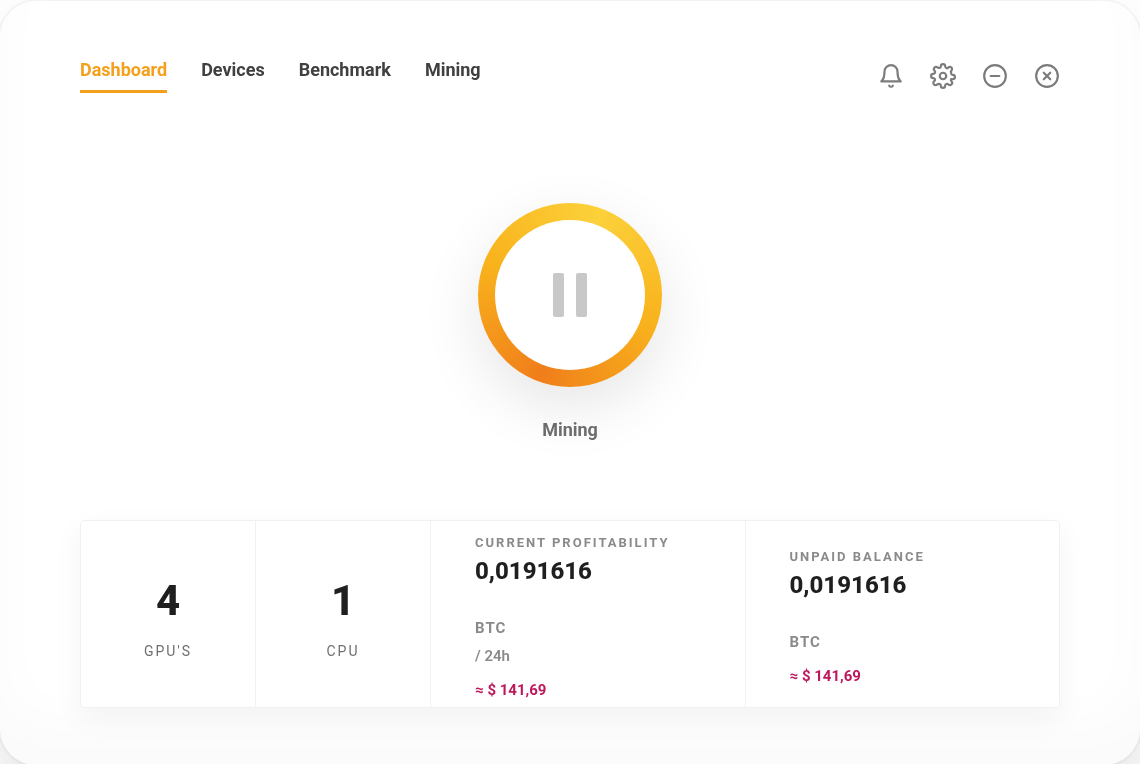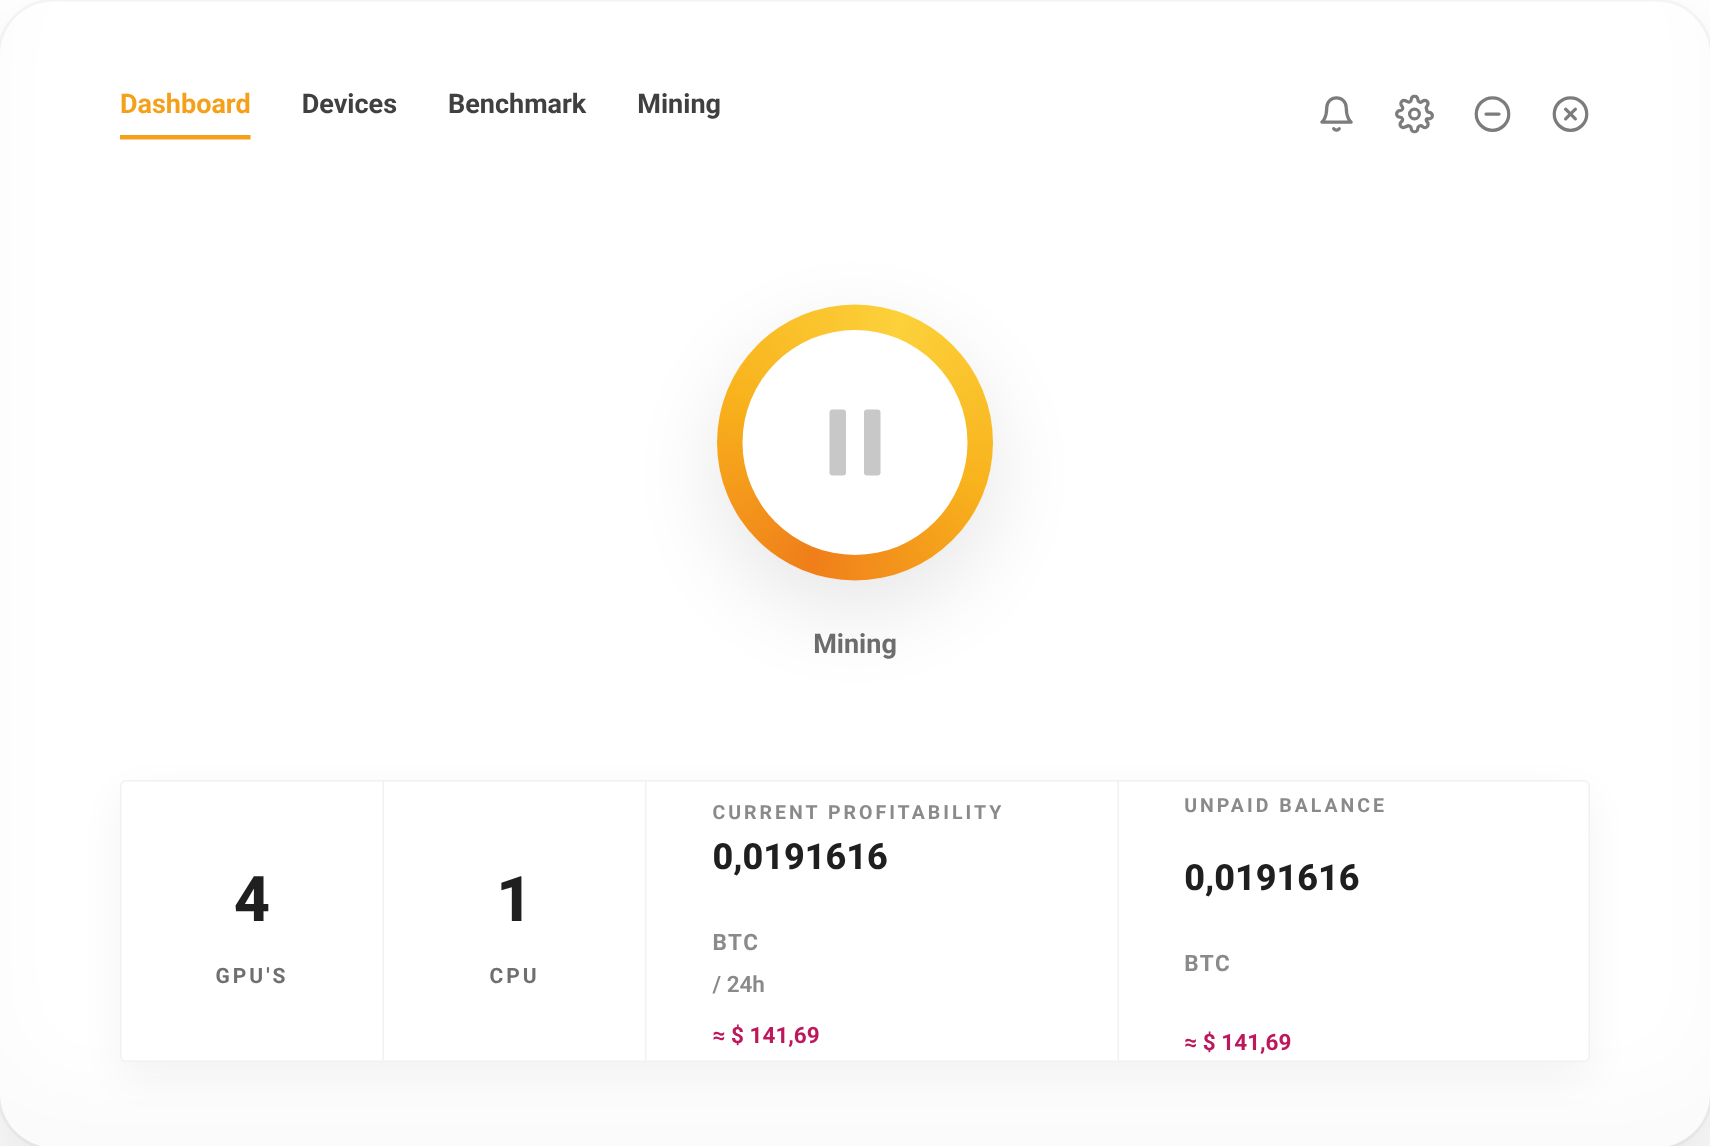--- a/index.html
+++ b/index.html
@@ -94,37 +94,37 @@
     box-shadow: 0 10px 30px rgba(0,0,0,0.05);
     height: 188px;
   }
   .stat {
     border-right: 1px solid #f1f1f1;
     padding: 36px 44px 30px 44px;
     display: flex;
     flex-direction: column;
     justify-content: center;
   }
-  .stat:last-child { border-right: none; gap: 19px; }
+  .stat:last-child { border-right: none; }
 
   .stat.small {
     width: 175px;
     align-items: center;
     justify-content: center;
     text-align: center;
     gap: 18px;
   }
   .stat.small .big {
     font-size: 42px;
     font-weight: 800;
     color: #1f1f1f;
   }
   .stat.small .lbl {
     font-size: 14px;
-    font-weight: 700;
+    font-weight: 400;
     letter-spacing: 2px;
     color: #6f6f6f;
   }
 
   .stat.wide { flex: 1; }
   .stat .title {
     font-size: 13px;
     font-weight: 700;
     letter-spacing: 2px;
     color: #8a8a8a;

